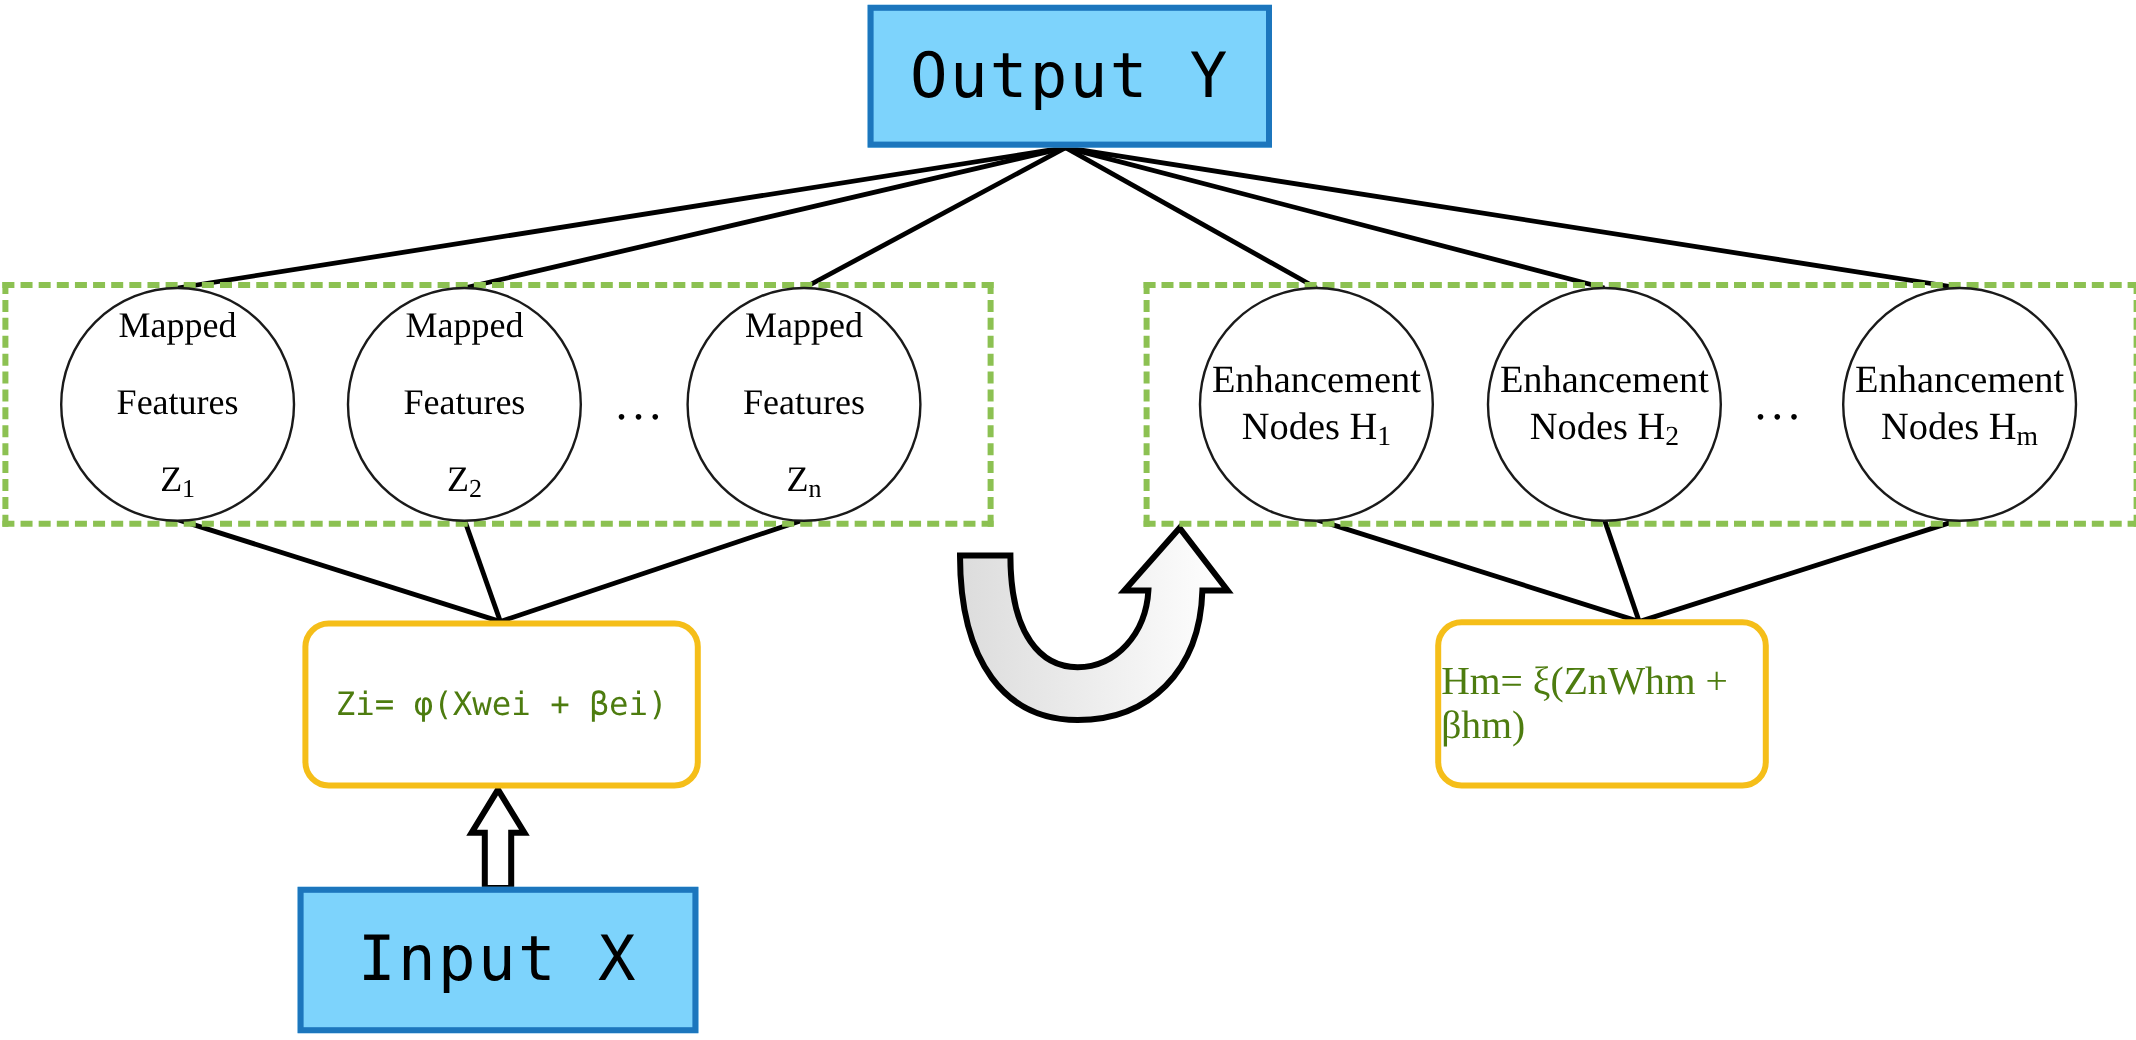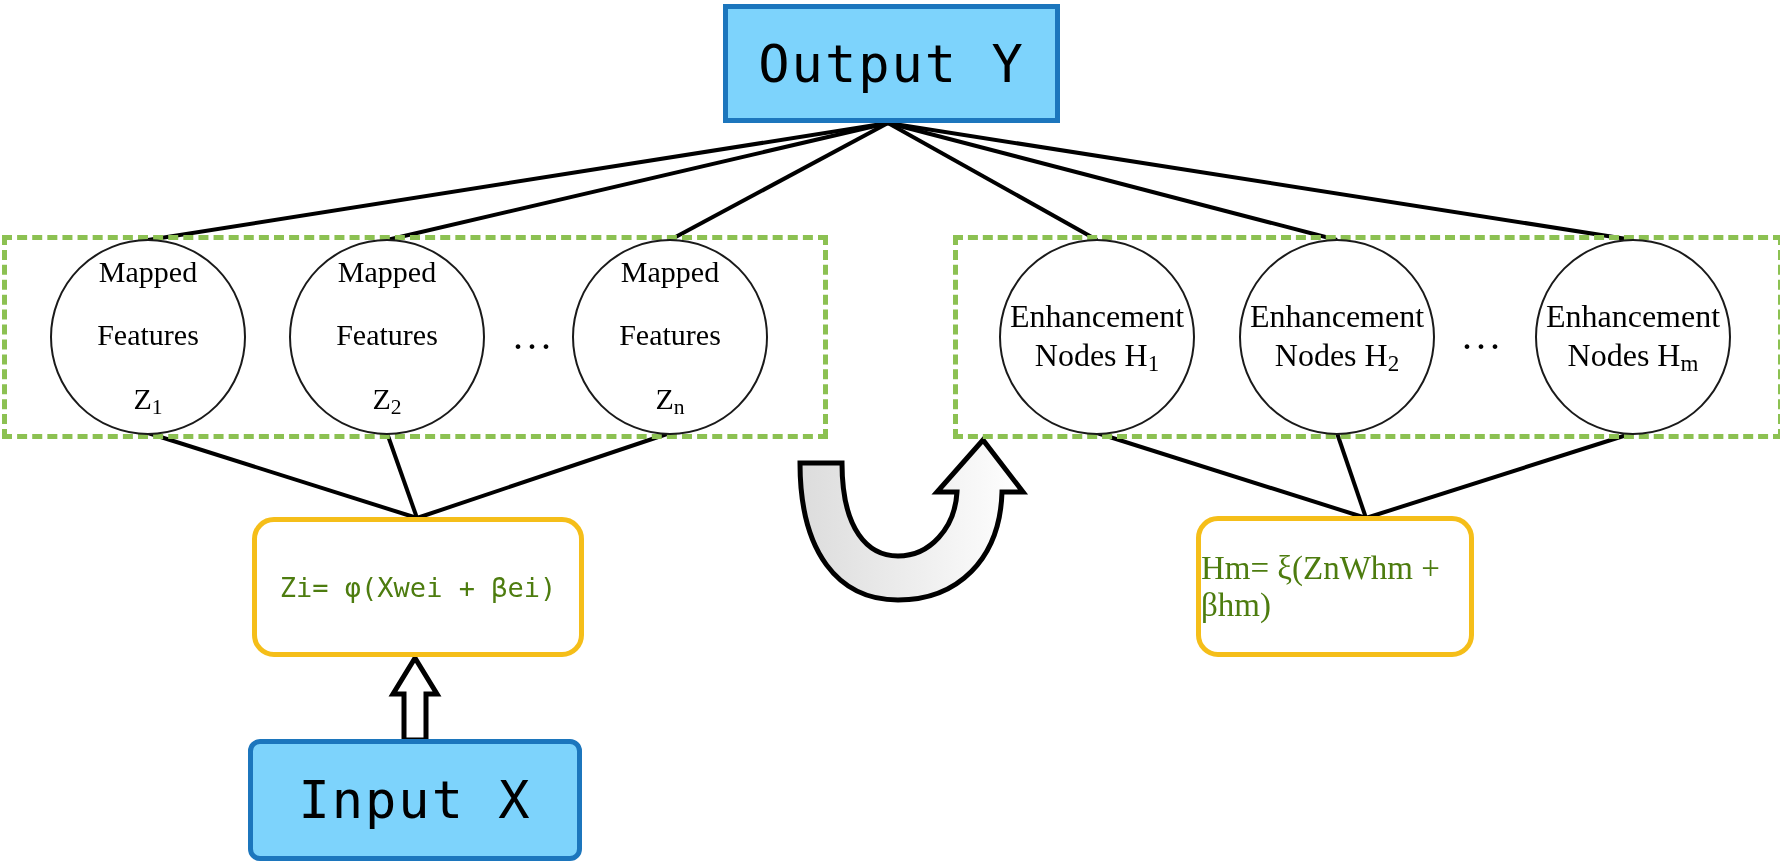--- a/index.html
+++ b/index.html
@@ -36,21 +36,21 @@
     font-size: 52px;
     letter-spacing: 2px;
     color: #000000;
   }
   #output-box {
     left: 723px; top: 4px;
     width: 337px; height: 119px;
   }
   #input-box {
     left: 248px; top: 739px;
-    width: 334px; height: 122px; border-radius: 12px;
+    width: 334px; height: 122px;
   }
   .formula-box {
     position: absolute;
     box-sizing: border-box;
     border: 5px solid #F5BE19;
     border-radius: 22px;
     background: #ffffff;
     display: flex;
     align-items: center;
     justify-content: center;

